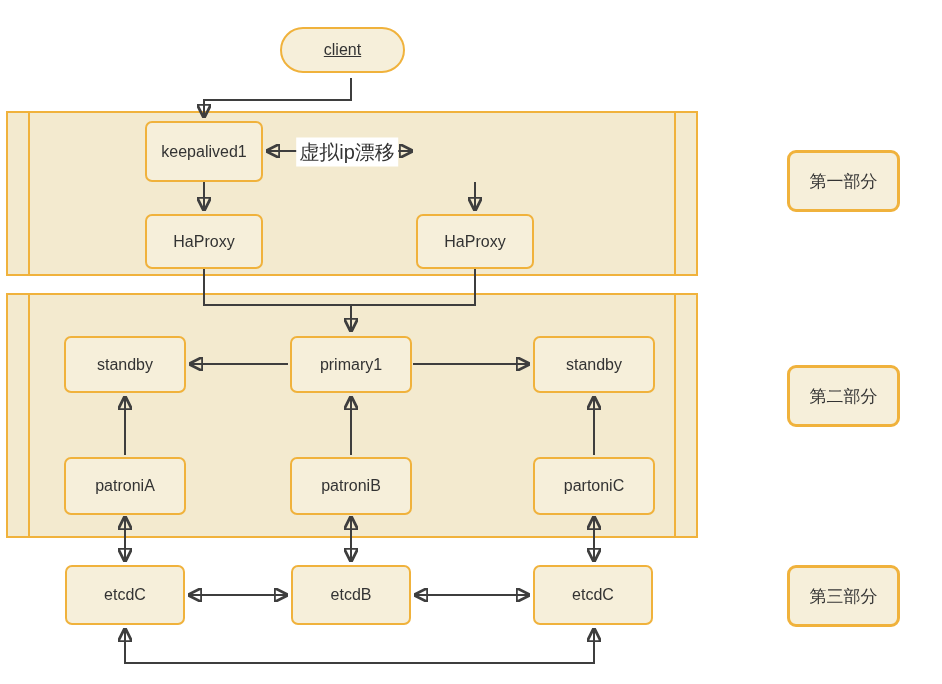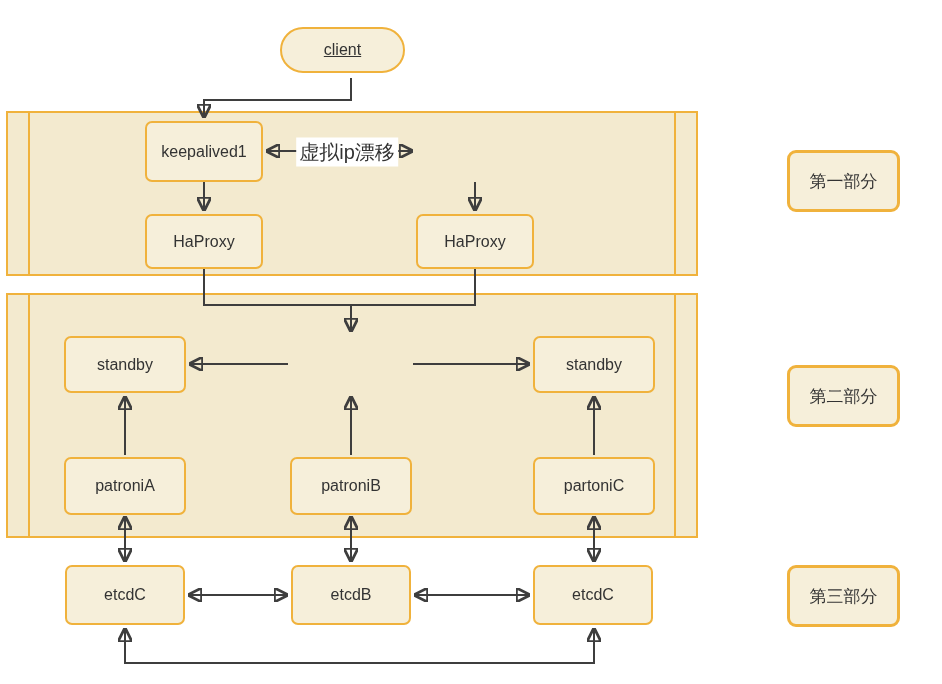--- a/index.html
+++ b/index.html
@@ -90,20 +90,23 @@
   <div class="node" style="left:145px;top:214px;width:118px;height:55px;">
     <span>HaProxy</span>
   </div>
   <div class="node" style="left:416px;top:214px;width:118px;height:55px;">
     <span>HaProxy</span>
   </div>
 
   <div class="node" style="left:64px;top:336px;width:122px;height:57px;">
     <span>standby</span>
   </div>
+  <div class="node" style="left:290px;top:336px;width:122px;height:57px;">
+    <span>primary1</span>
+  </div>
   <div class="node" style="left:533px;top:336px;width:122px;height:57px;">
     <span>standby</span>
   </div>
 
   <div class="node" style="left:64px;top:457px;width:122px;height:58px;">
     <span>patroniA</span>
   </div>
   <div class="node" style="left:533px;top:457px;width:122px;height:58px;">
     <span>partoniC</span>
   </div>

